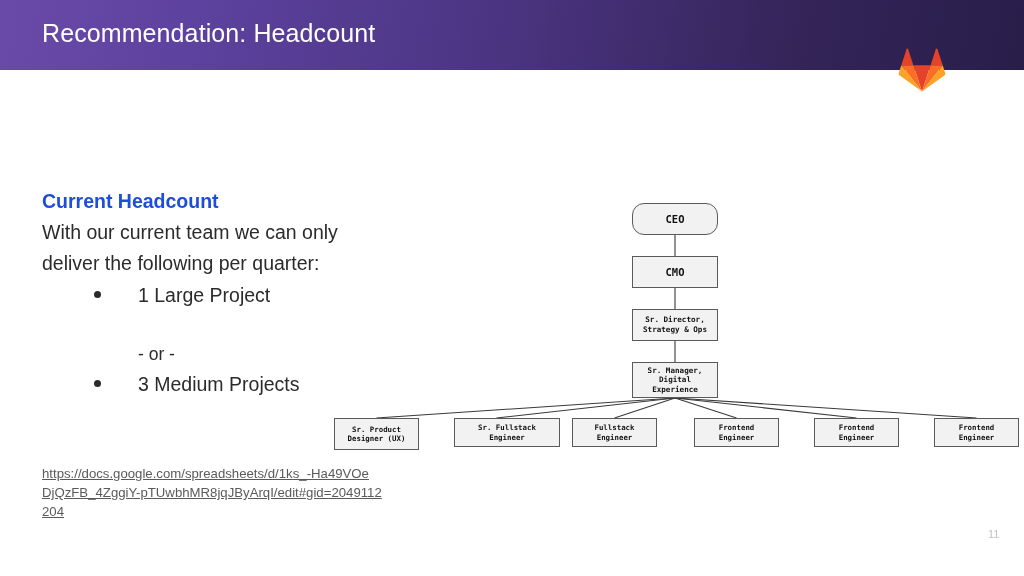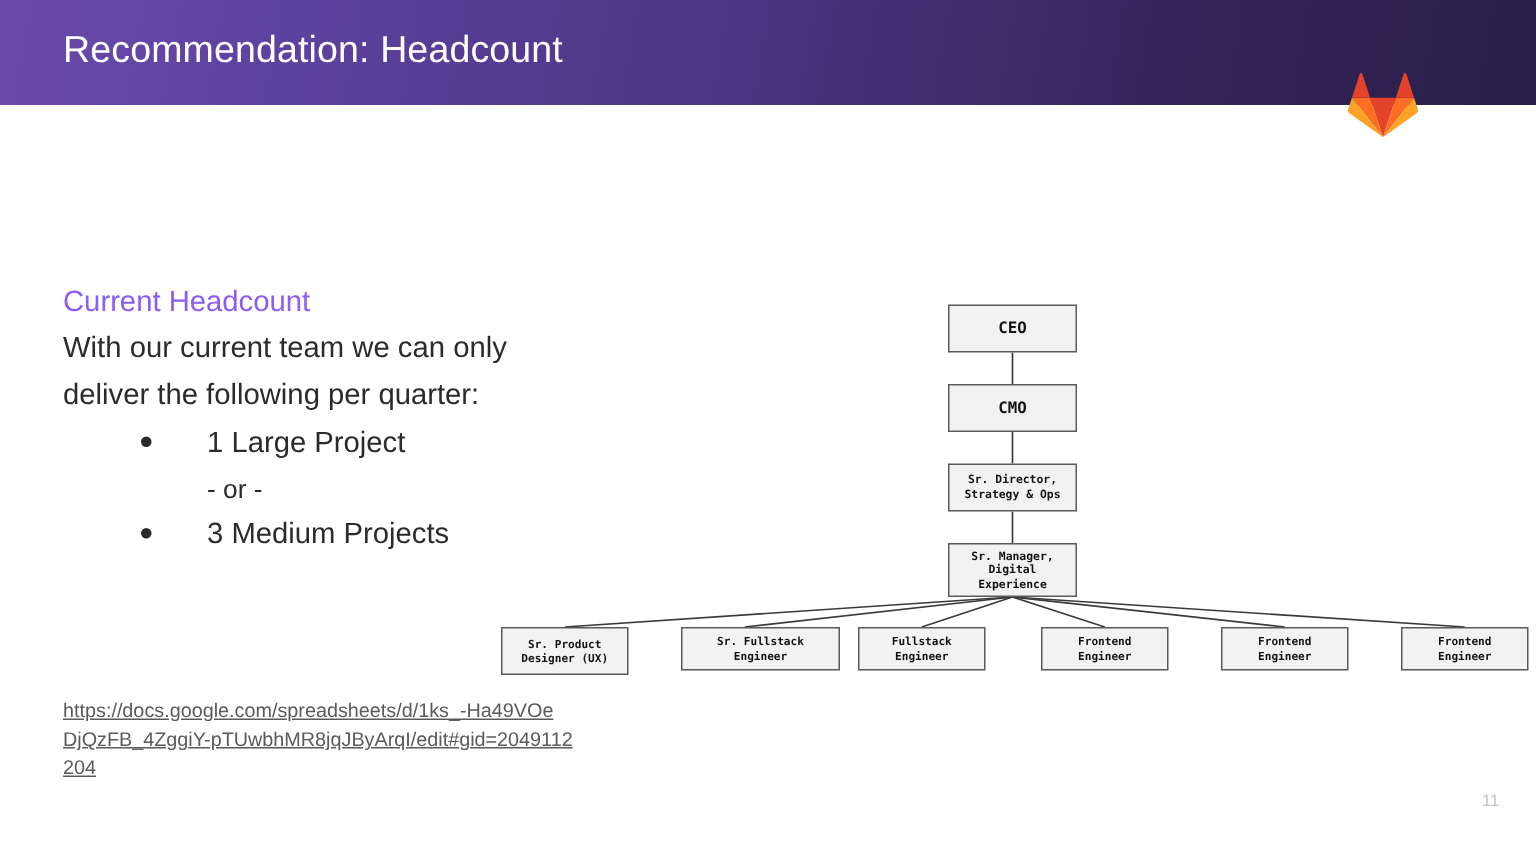--- a/index.html
+++ b/index.html
@@ -52,23 +52,23 @@
   
   #copy-block {
     position: absolute;
     left: 42px;
     top: 186px;
     width: 360px;
     color: #2b2b2b;
   }
   #copy-heading {
     font-size: 19.5px;
-    font-weight: normal;
+    font-weight: bold;
     line-height: 30px;
-    color: #8b5cf6;
+    color: #1d4ed8;
     margin: 0 0 1px 0;
   }
   .copy-line {
     font-size: 19.5px;
     line-height: 30.5px;
     color: #2b2b2b;
     white-space: nowrap;
   }
   #bullet-list {
     list-style: none;
@@ -92,20 +92,21 @@
     border-radius: 50%;
     background: #2b2b2b;
   }
   .or-row {
     position: relative;
     font-size: 17.5px;
     line-height: 30.5px;
     color: #2b2b2b;
     padding-left: 96px;
     white-space: nowrap;
+    margin-top: 28px;
   }
 
   
   #source-link {
     position: absolute;
     left: 42px;
     top: 464px;
     width: 340px;
   }
   .link-line {
@@ -219,21 +220,21 @@
         <line x1="355" y1="40" x2="355" y2="61" stroke="#3a3a3a" stroke-width="1.1"></line>
         <line x1="355" y1="93" x2="355" y2="114" stroke="#3a3a3a" stroke-width="1.1"></line>
         <line x1="355" y1="146" x2="355" y2="167" stroke="#3a3a3a" stroke-width="1.1"></line>
         <line x1="355" y1="203" x2="56.5" y2="223" stroke="#3a3a3a" stroke-width="1.1"></line>
         <line x1="355" y1="203" x2="176.5" y2="223" stroke="#3a3a3a" stroke-width="1.1"></line>
         <line x1="355" y1="203" x2="294.5" y2="223" stroke="#3a3a3a" stroke-width="1.1"></line>
         <line x1="355" y1="203" x2="416.5" y2="223" stroke="#3a3a3a" stroke-width="1.1"></line>
         <line x1="355" y1="203" x2="536.5" y2="223" stroke="#3a3a3a" stroke-width="1.1"></line>
         <line x1="355" y1="203" x2="656.5" y2="223" stroke="#3a3a3a" stroke-width="1.1"></line>
       </svg>
-  <div class="org-node lvl-top" style="left: 312px; top: 8px; width: 86px; height: 32px; background: rgb(242, 242, 242); border-color: rgb(90, 90, 90);">CEO</div>
+  <div class="org-node lvl-top" style="left: 312px; top: 8px; width: 86px; height: 32px; background: rgb(242, 242, 242); border-color: rgb(90, 90, 90); border-radius: 12px;">CEO</div>
       <div class="org-node lvl-mid" style="left: 312px; top: 114px; width: 86px; height: 32px; background: rgb(242, 242, 242); border-color: rgb(90, 90, 90);">Sr. Director,
 Strategy &amp; Ops</div>
       <div class="org-node lvl-top" style="left: 312px; top: 61px; width: 86px; height: 32px; background: rgb(242, 242, 242); border-color: rgb(90, 90, 90);">CMO</div>
       <div class="org-node lvl-mid" style="left: 312px; top: 167px; width: 86px; height: 36px; background: rgb(242, 242, 242); border-color: rgb(90, 90, 90);">Sr. Manager,
 Digital
 Experience</div>
       <div class="org-node lvl-leaf" style="left: 14px; top: 223px; width: 85px; height: 32px; background: rgb(242, 242, 242); border-color: rgb(90, 90, 90);">Sr. Product
 Designer (UX)</div>
       <div class="org-node lvl-leaf" style="left: 134px; top: 223px; width: 106px; height: 29px; background: rgb(242, 242, 242); border-color: rgb(90, 90, 90);">Sr. Fullstack
 Engineer</div>

